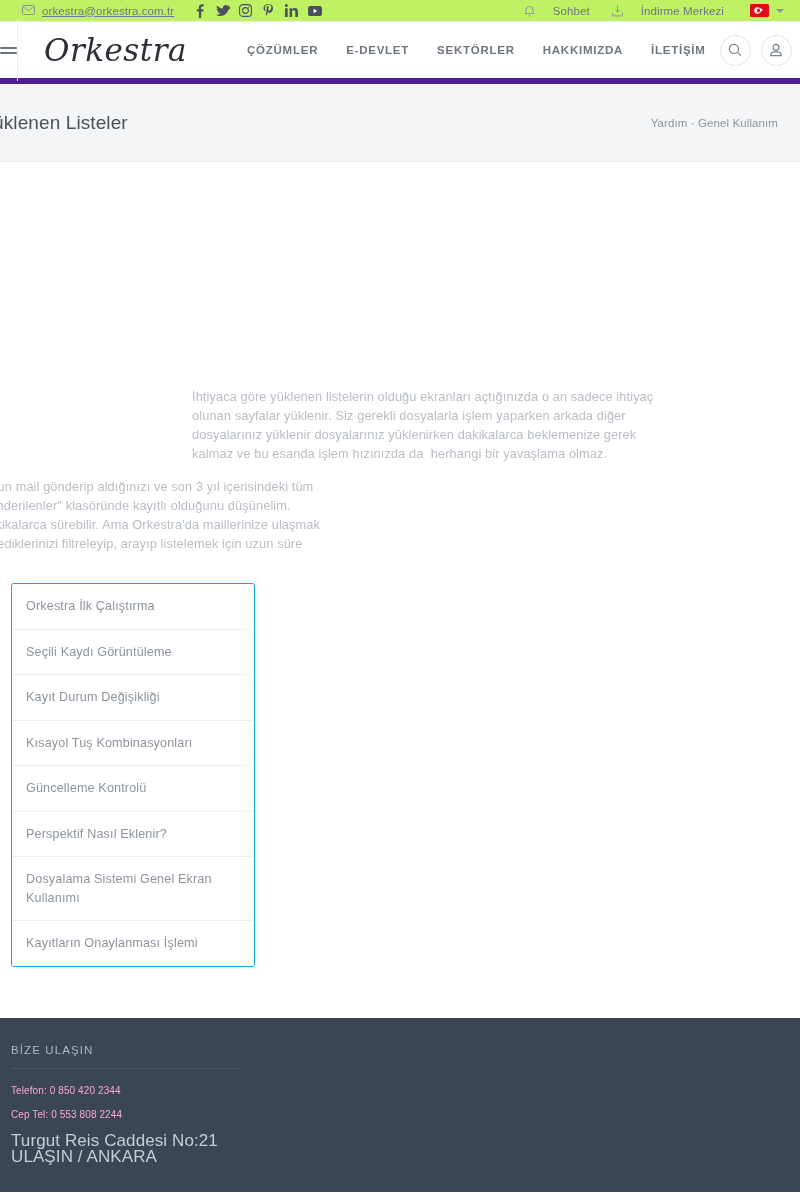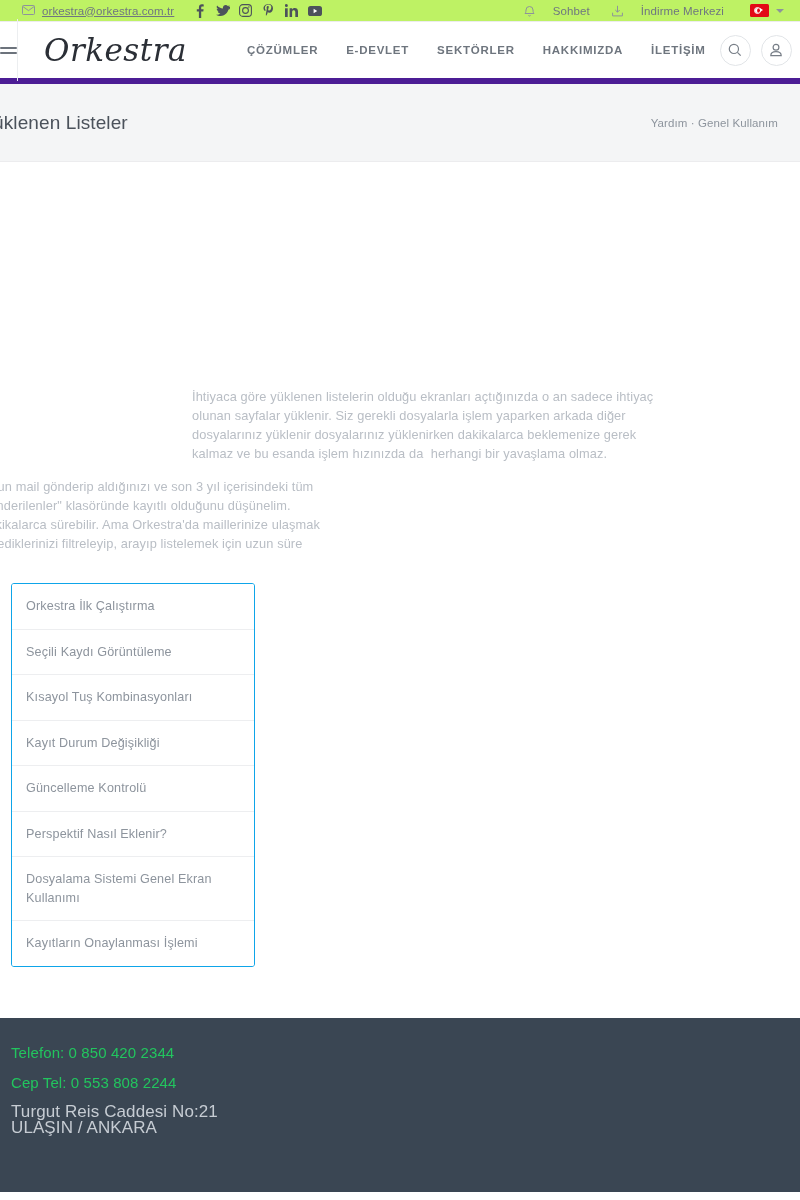--- a/index.html
+++ b/index.html
@@ -201,22 +201,22 @@
   .footer-head {
     color: #aeb6bf;
     font-size: 11.5px;
     letter-spacing: 1.1px;
     font-weight: 400;
     padding-bottom: 12px;
     border-bottom: 1px solid #4c5765;
     margin-bottom: 16px;
   }
   .footer-line {
-    color: #22c55e;
-    font-size: 15px;
+    color: #f9a8d4;
+    font-size: 10px;
     margin-bottom: 13px;
     letter-spacing: .1px;
   }
   .footer-addr {
     color: #c6ccd3;
     font-size: 17px;
     line-height: 16px;
     letter-spacing: .1px;
   }
 </style>
@@ -338,32 +338,33 @@
   <div class="breadcrumb">Yardım · Genel Kullanım</div>
 </div>
 
 <div class="content">
   <p class="para para-1">İhtiyaca göre yüklenen listelerin olduğu ekranları açtığınızda o an sadece ihtiyaç olunan sayfalar yüklenir. Siz gerekli dosyalarla işlem yaparken arkada diğer dosyalarınız yüklenir dosyalarınız yüklenirken dakikalarca beklemenize gerek kalmaz ve bu esanda işlem hızınızda da  herhangi bir yavaşlama olmaz.</p>
   <p class="para para-2">Örneğin çok uzun süredir uzun uzun mail gönderip aldığınızı ve son 3 yıl içerisindeki tüm maillerinizin "Gelen Kutusu ve Gönderilenler" klasöründe kayıtlı olduğunu düşünelim. Yüzbinlerce mailin yüklenmesi dakikalarca sürebilir. Ama Orkestra'da maillerinize ulaşmak için yada bu mailler içerisinden istediklerinizi filtreleyip, arayıp listelemek için uzun süre beklemenize gerek kalmaz.</p>
 
   <div class="help-list">
     <a class="help-item" href="#">Orkestra İlk Çalıştırma</a>
     <a class="help-item" href="#">Seçili Kaydı Görüntüleme</a>
+    <a class="help-item" href="#">Kayıt Durum Değişikliği</a>
     <a class="help-item" href="#">Kısayol Tuş Kombinasyonları</a>
-    <a class="help-item" href="#">Kayıt Durum Değişikliği</a>
     <a class="help-item" href="#">Güncelleme Kontrolü</a>
     <a class="help-item" href="#">Perspektif Nasıl Eklenir?</a>
     <a class="help-item" href="#">Dosyalama Sistemi Genel Ekran Kullanımı</a>
     <a class="help-item" href="#">Kayıtların Onaylanması İşlemi</a>
 
   </div>
 </div>
 
 <div class="footer">
   <div class="footer-col">
+    <div class="footer-head">BİZE ULAŞIN</div>
     <div class="footer-line">Telefon: 0 850 420 2344</div>
     <div class="footer-line">Cep Tel: 0 553 808 2244</div>
     <div class="footer-addr">
       <div>Turgut Reis Caddesi No:21</div>
       <div>ULAŞIN / ANKARA</div>
     </div>
   </div>
 </div>
 
 </body></html>

